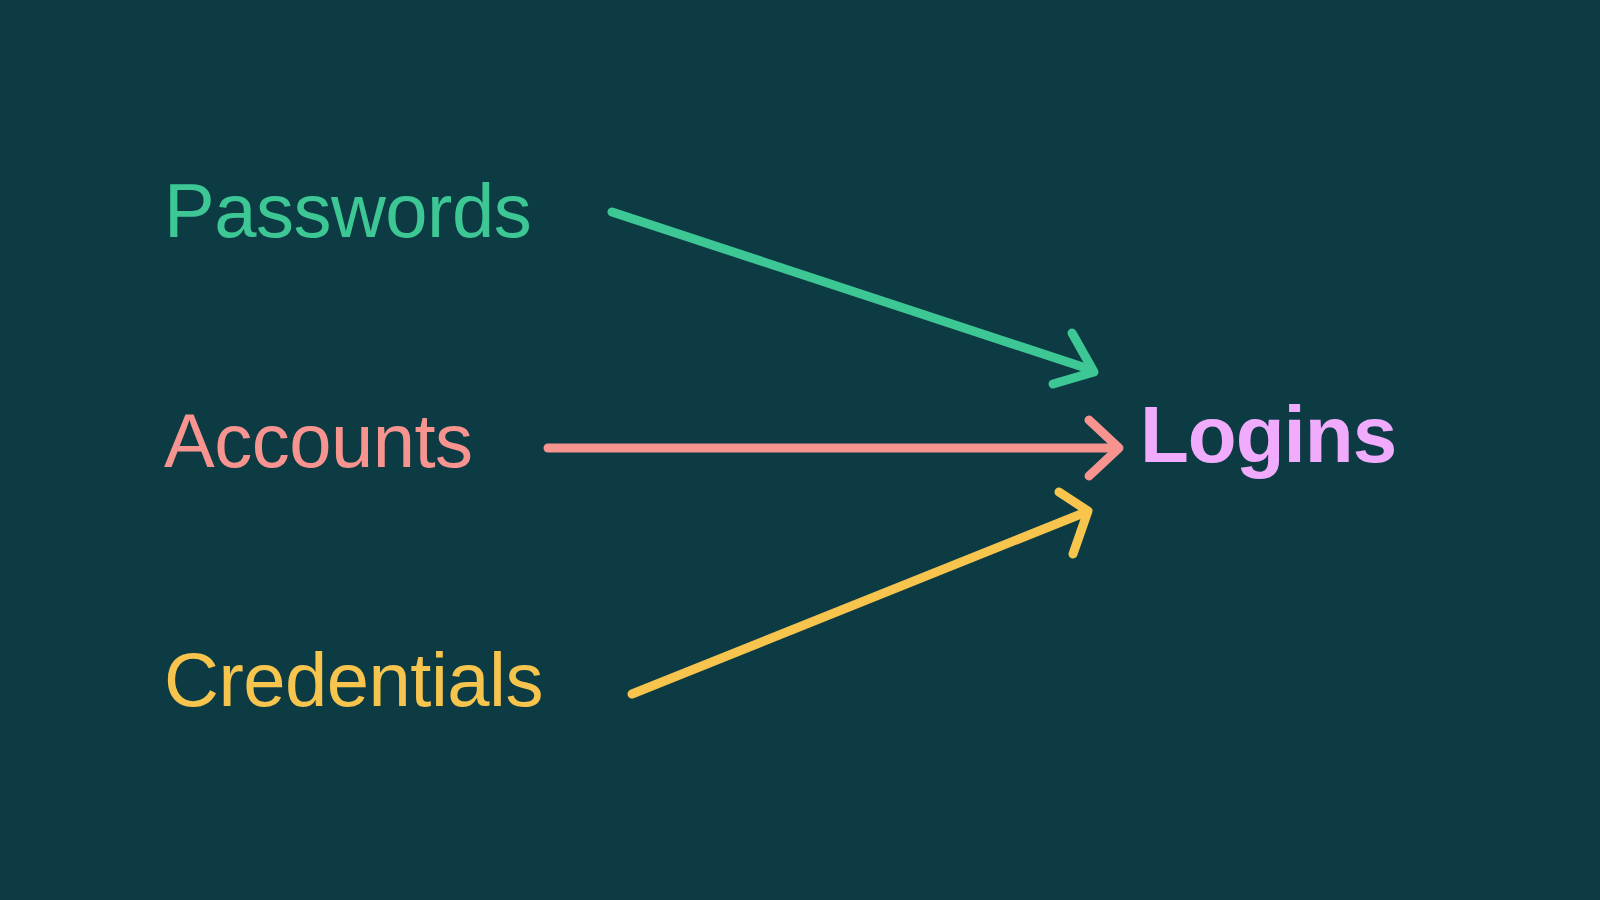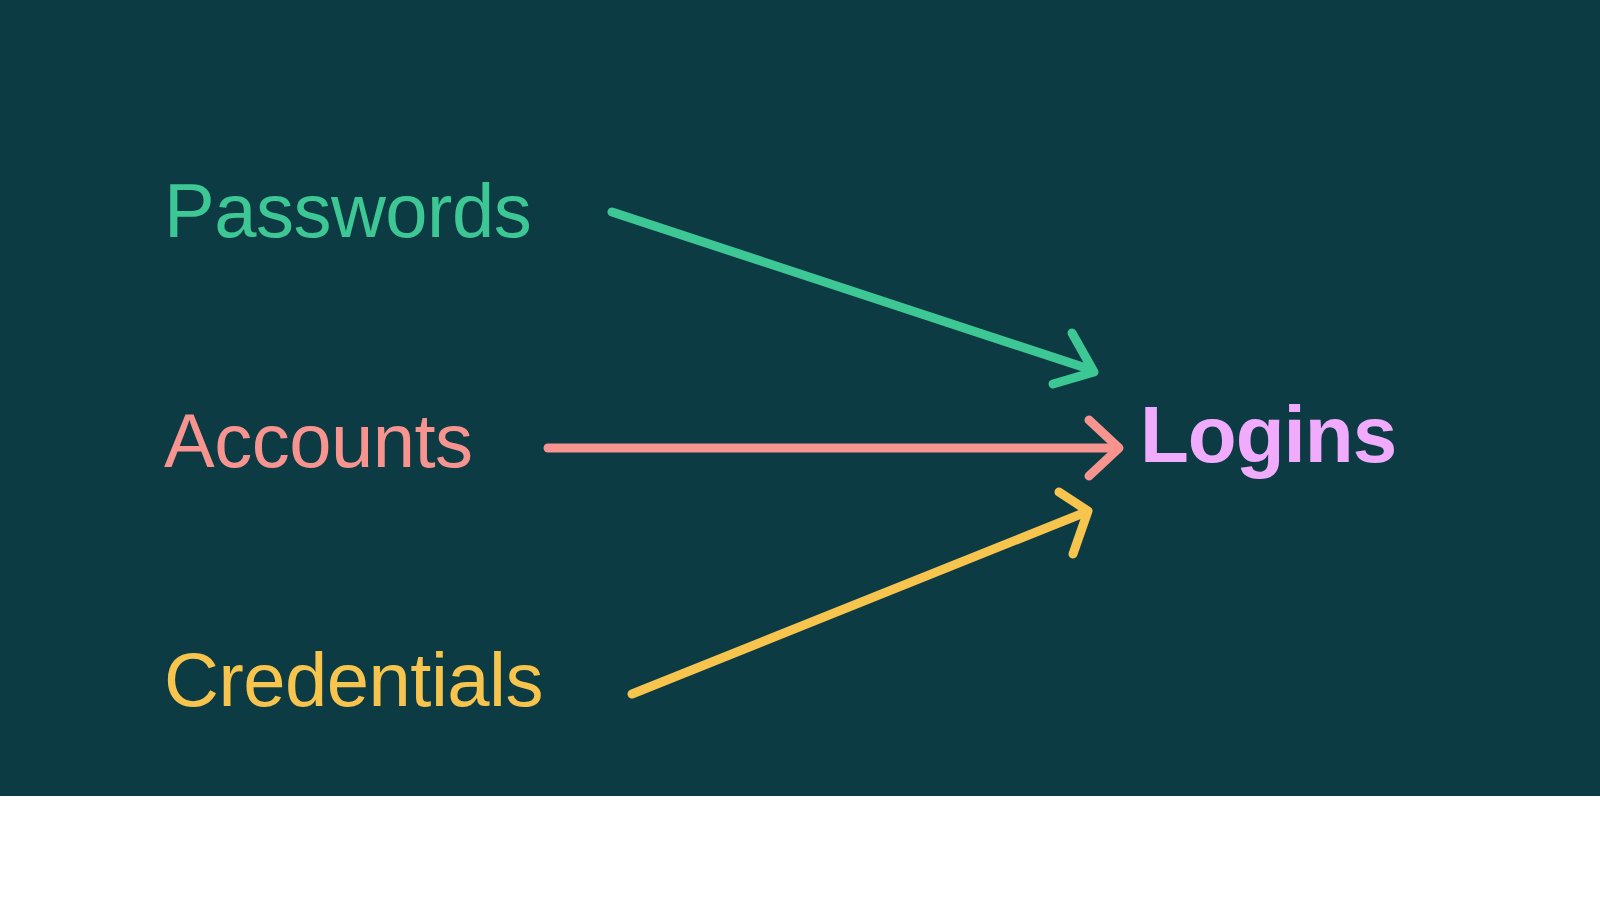--- a/index.html
+++ b/index.html
@@ -9,21 +9,21 @@
   }
   body {
     width: 1600px;
     height: 900px;
     overflow: hidden;
     font-family: "Liberation Sans", sans-serif;
   }
   #canvas {
     position: relative;
     width: 1600px;
-    height: 796px;
+    height: 900px;
     background: #0D3B43;
   }
   .term {
     position: absolute;
     font-family: "Liberation Sans", sans-serif;
     font-weight: 400;
     font-size: 76px;
     line-height: 1;
     letter-spacing: -0.5px;
     white-space: nowrap;

